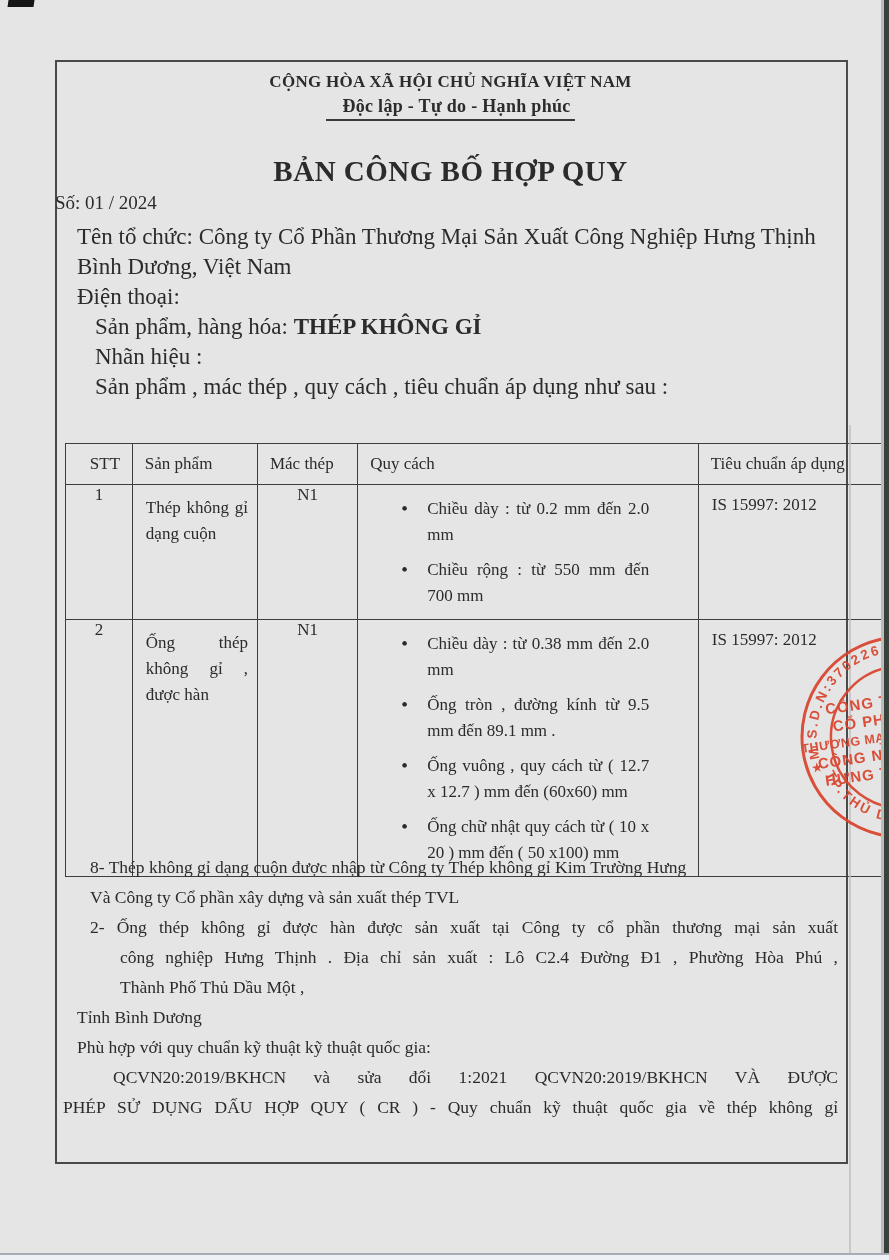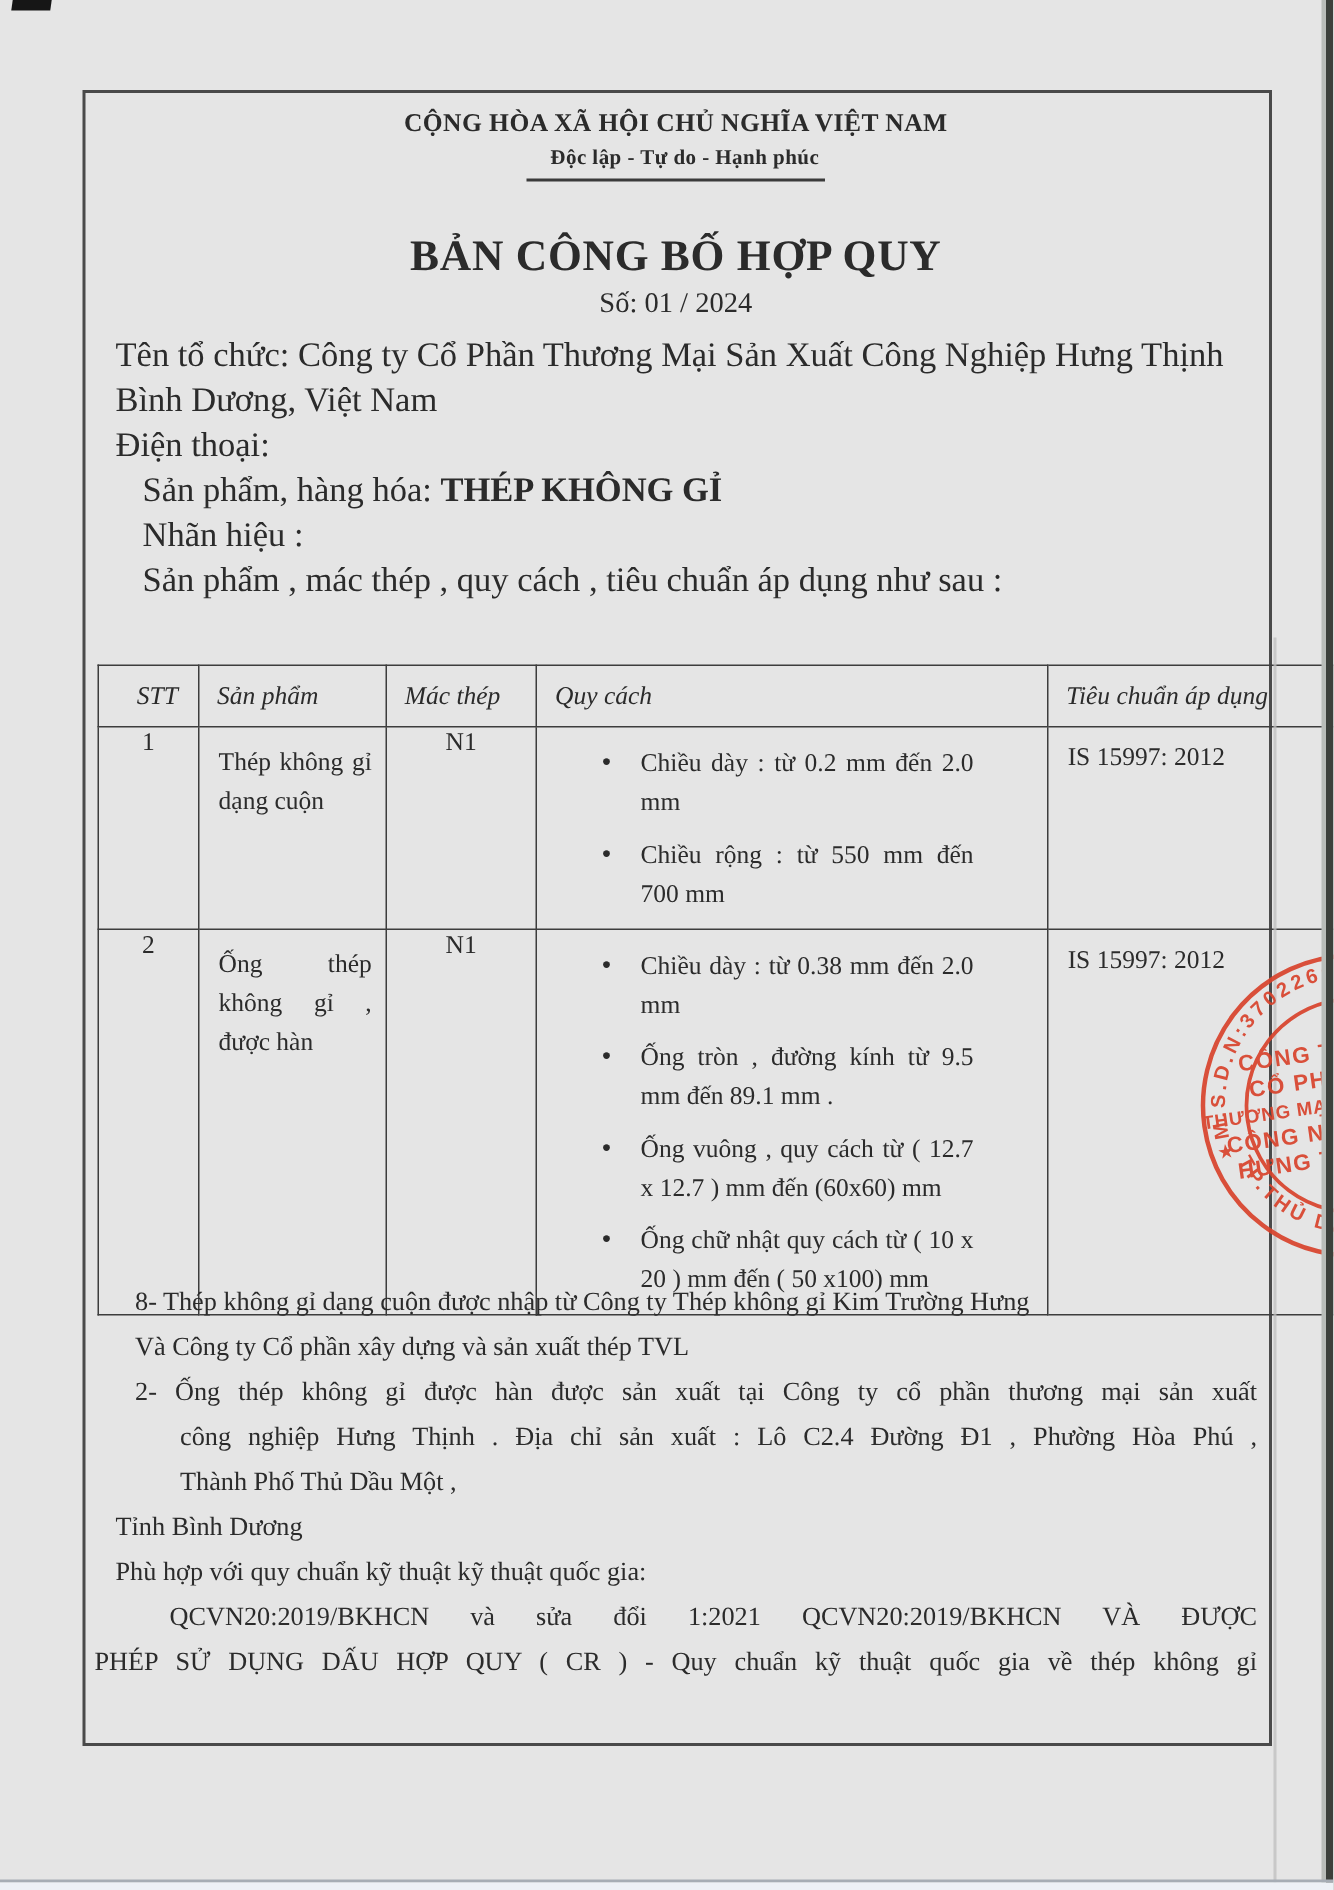--- a/index.html
+++ b/index.html
@@ -17,34 +17,34 @@
   .scan-line-right{position:absolute;left:849px;top:425px;width:2px;height:830px;background:#bdbdbd;opacity:.75;z-index:3;}
   .edge-band-right{position:absolute;left:884px;top:0;width:5px;height:1260px;background:#3c403b;z-index:6;}
   .edge-strip-right{position:absolute;left:881px;top:0;width:3px;height:1260px;background:#b9bdb9;z-index:5;}
   .bottom-line{position:absolute;left:0;top:1253px;width:889px;height:2px;background:#a7adb5;z-index:6;}
   .bottom-band{position:absolute;left:0;top:1255px;width:889px;height:5px;background:#eef1f6;z-index:6;}
 
   .doc-border{position:absolute;left:55px;top:60px;width:789px;height:1100px;border:2px solid #4a4a4a;z-index:1;}
 
   .nat-header{position:absolute;left:55px;top:70px;width:791px;text-align:center;z-index:2;}
   .nat1{font-size:17px;font-weight:bold;letter-spacing:.3px;line-height:24px;}
-  .nat2{display:inline-block;margin-top:2px;font-size:14px;font-weight:bold;letter-spacing:.3px;
+  .nat2{display:inline-block;margin-top:2px;font-size:18px;font-weight:bold;letter-spacing:.3px;
         border-bottom:2px solid #3a3a3a;padding:0 4px 3px 16px;line-height:20px;}
 
   .title{position:absolute;left:55px;top:155px;width:791px;text-align:center;
          font-size:29px;font-weight:bold;letter-spacing:.5px;z-index:2;}
-  .doc-no{position:absolute;left:55px;top:192px;width:791px;text-align:center;font-size:19px;z-index:2;}
+  .doc-no{position:absolute;left:55px;top:192px;width:791px;font-size:19px;z-index:2;}
 
   .info{position:absolute;left:77px;top:222px;width:760px;font-size:23px;line-height:30px;z-index:2;}
   .info .ind{margin-left:18px;}
   .bold{font-weight:bold;}
 
   .spec-table{position:absolute;left:65px;top:443px;border-collapse:collapse;z-index:2;table-layout:fixed;}
   .spec-table td{border:1.5px solid #3d3d3d;vertical-align:top;font-size:17px;}
-  .spec-table tr.hdr td{vertical-align:middle;height:40px;padding:0 0 0 12px;font-style:italic;}
+  .spec-table tr.hdr td{vertical-align:middle;height:40px;padding:0 0 0 12px;}
   td.c-stt{width:55px;text-align:center;padding:0;}
   td.c-sp{width:115px;}
   td.c-mt{width:90px;text-align:center;padding:0;}
   td.c-qc{width:330px;}
   td.c-tc{width:183px;}
   .cell-pad{padding:9px 8px 0 12px;}
   .cell-top{padding-top:9px;}
   .just{text-align:justify;line-height:26px;}
   .bullets{margin:10px 0 0 38px;width:252px;}
   .bullet-item{position:relative;padding-left:30px;margin-bottom:9px;text-align:justify;line-height:26px;}

